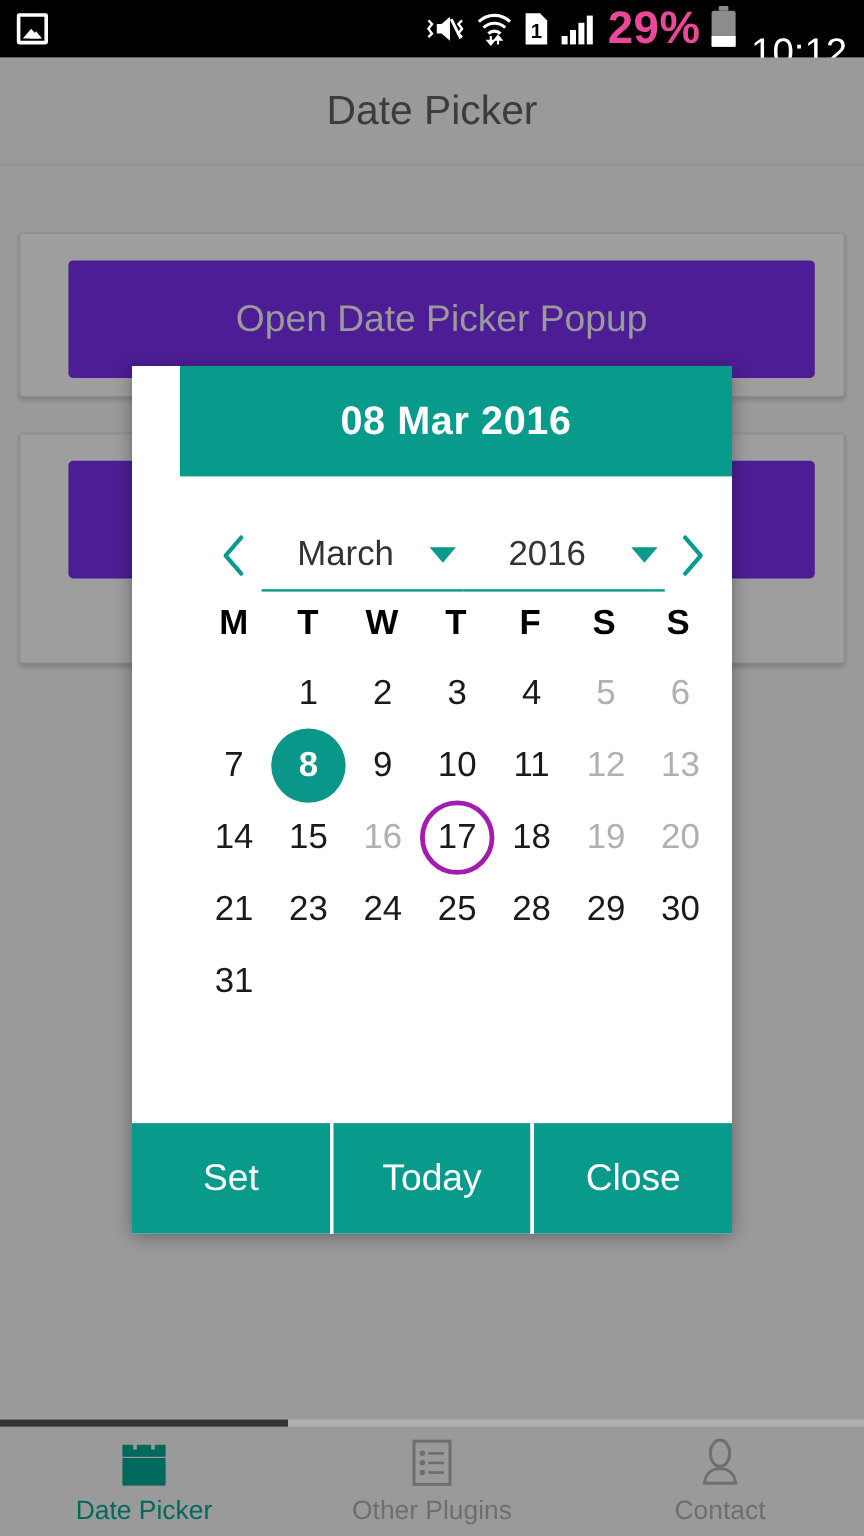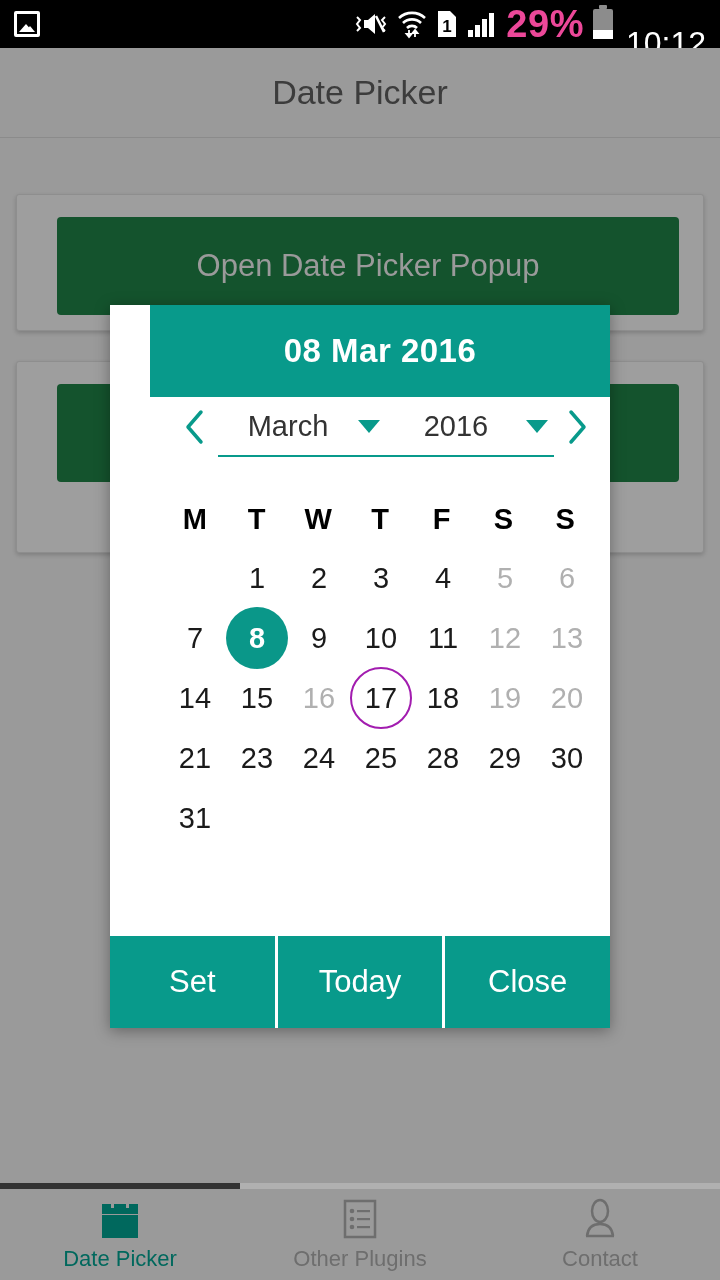--- a/index.html
+++ b/index.html
@@ -65,21 +65,21 @@
              background:#9a9a9a; }
   .card {
     position:absolute; left:16px; right:16px;
     background:#9e9e9e; border:1px solid #8e8e8e; border-radius:3px;
     box-shadow:0 2px 4px rgba(0,0,0,0.18);
   }
   .card1 { top:55px; height:137px; }
   .card2 { top:222px; height:192px; }
   .big-btn {
     position:absolute; left:40px; right:24px; top:22px; height:98px;
-    background:#14532d; border-radius:4px;
+    background:#4c1d95; border-radius:4px;
     display:flex; align-items:center; justify-content:center;
     color:#9a9a9a; font-size:31px;
   }
   .ghost-label {
     position:absolute; left:0; right:0; top:143px;
     text-align:center; color:#a8a8a8; font-size:29px;
   }
 
   
   .navindicator{
@@ -110,21 +110,21 @@
     box-shadow:0 3px 14px rgba(0,0,0,0.35);
     padding-left:40px;
   }
   .dlg-header {
     height:92px; background:#089a8b;
     display:flex; align-items:center; justify-content:center;
   }
   .dlg-header-title { color:#fff; font-size:33px; font-weight:bold; letter-spacing:0.5px; }
 
   .dlg-nav {
-    height:96px; display:flex; align-items:flex-start;
+    height:96px; display:flex; align-items:flex-end;
     padding:0 22px; gap:0;
   }
   .arrow-btn {
     width:46px; height:60px; display:flex; align-items:center; justify-content:center;
     flex:0 0 auto;
   }
   .arrow-btn svg { display:block; }
   .sel-wrap { flex:1 1 0; display:flex; justify-content:center; }
   .select {
     position:relative; width:168px; height:60px;
@@ -153,21 +153,21 @@
     display:flex; align-items:center; justify-content:center;
     font-size:29px; color:#1a1a1a; position:relative;
   }
   .day.muted { color:#b0b0b0; }
   .day.empty { color:transparent; }
   .day .pill {
     width:62px; height:62px; display:flex; align-items:center;
     justify-content:center; border-radius:50%;
   }
   .day.selected .pill { background:#0a9789; color:#fff; font-weight:bold; }
-  .day.today .pill { border:2px solid #a21caf; }
+  .day.today .pill { border:4px solid #a21caf; }
 
   .dlg-actions {
     position:absolute; left:0; bottom:0; width:100%; height:92px;
     display:flex; background:#f9a8d4;
   }
   .act-btn {
     flex:1; background:#089a8b; color:#fff; font-size:31px;
     display:flex; align-items:center; justify-content:center;
     border:none; font-family:inherit;
   }

